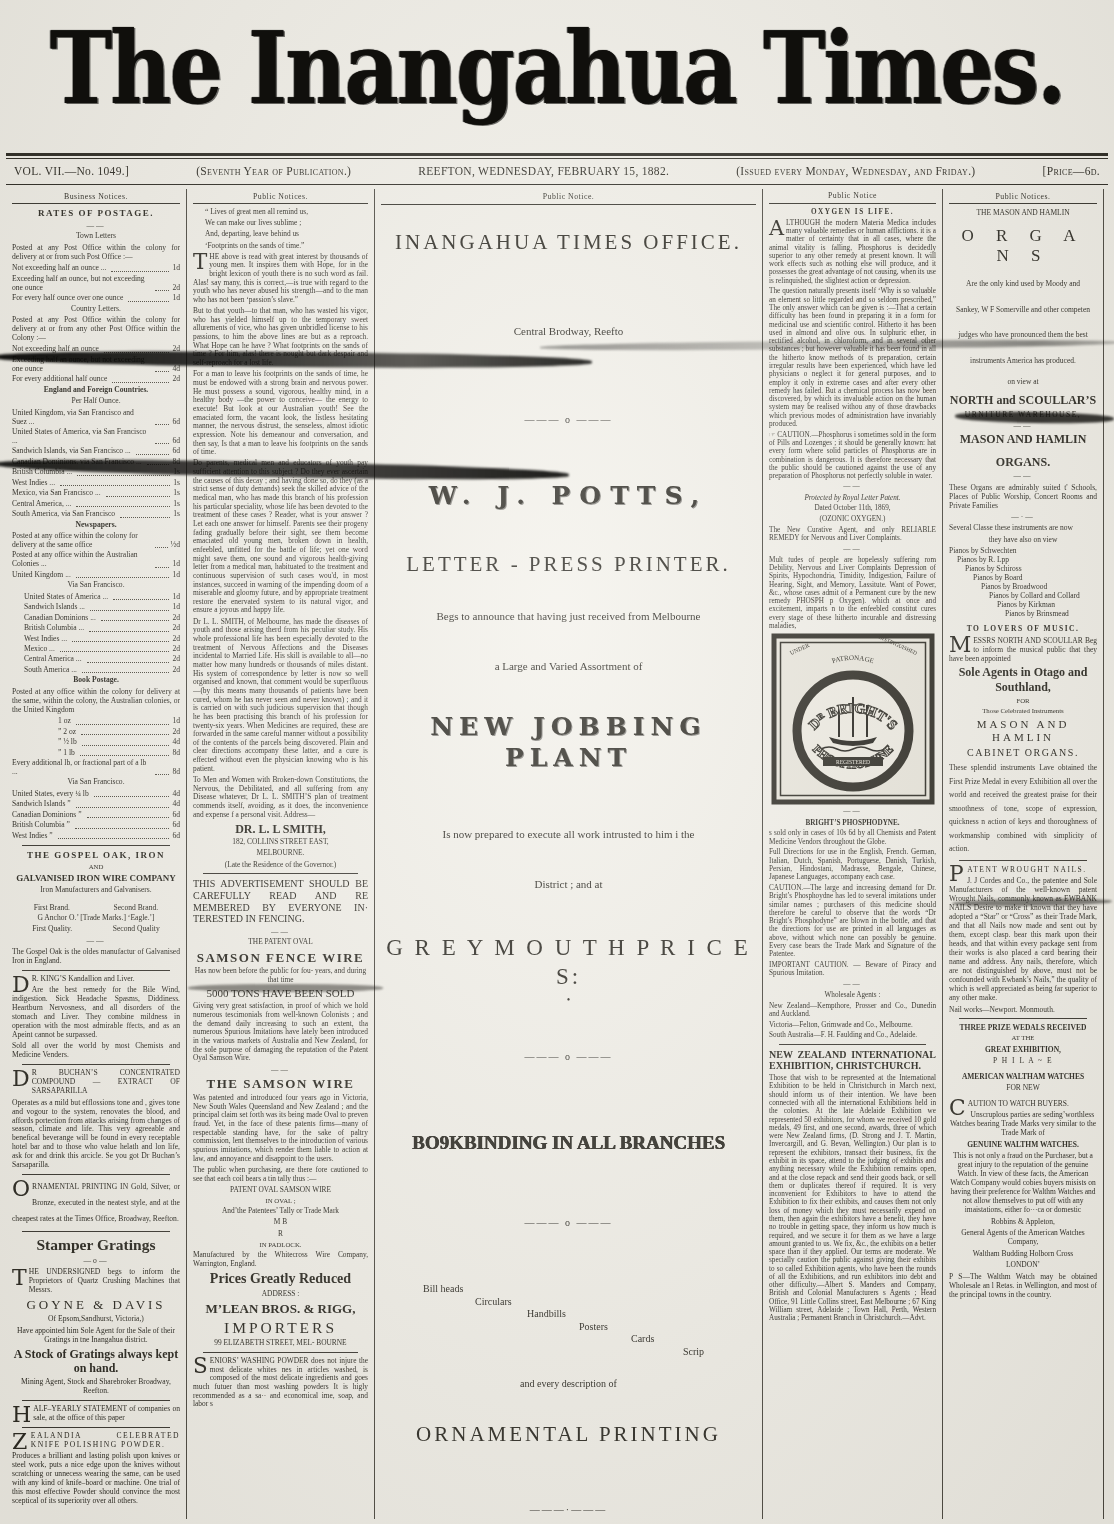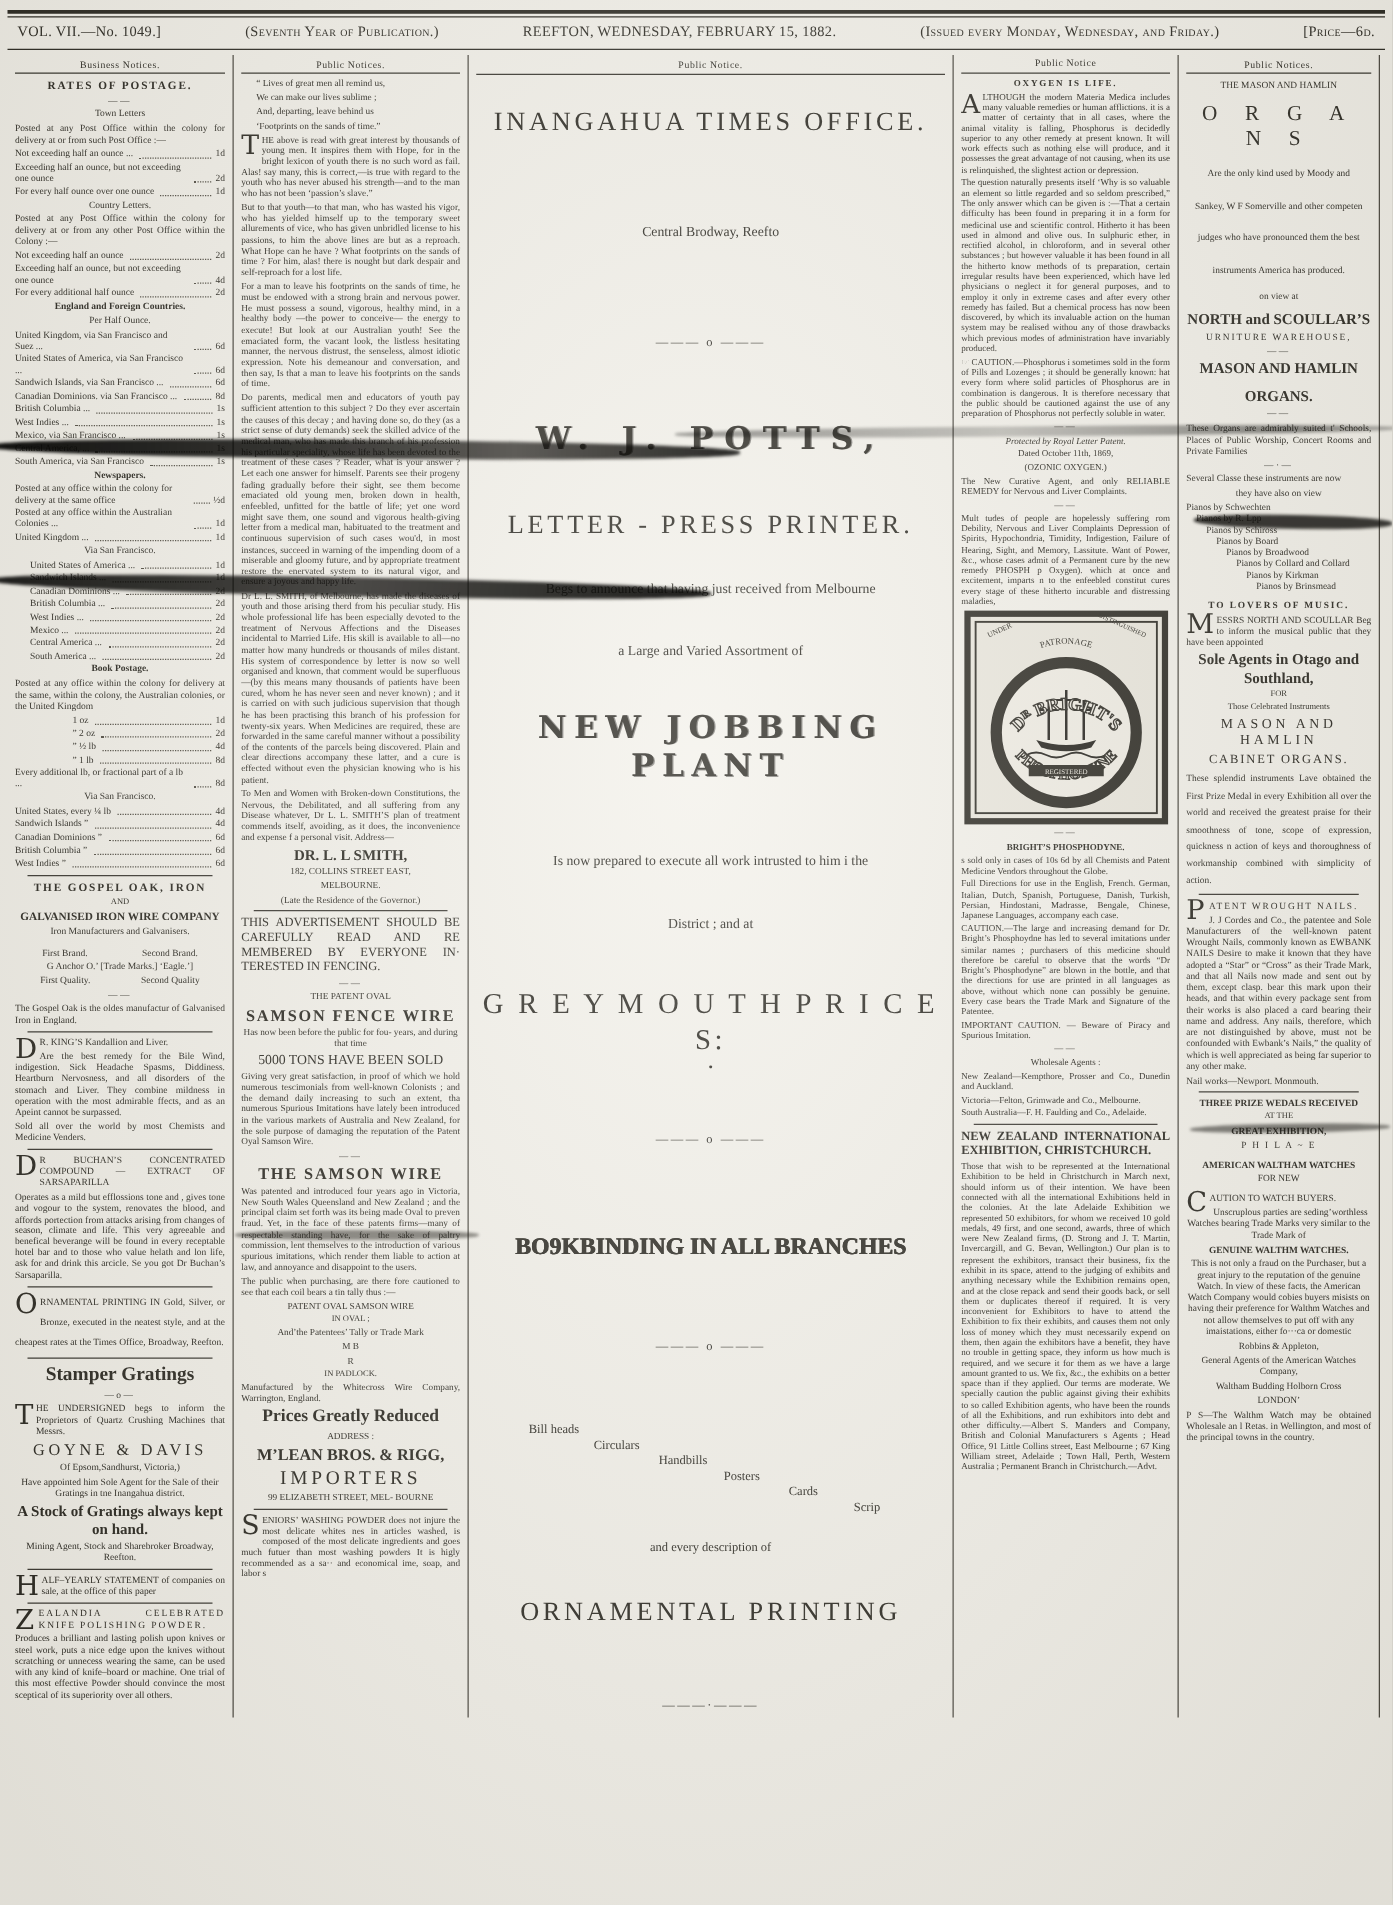--- a/index.html
+++ b/index.html
@@ -68,20 +68,23 @@
         background:linear-gradient(90deg,rgba(8,8,6,.9),rgba(12,11,9,.72) 50%,rgba(8,8,6,.9));}
   .smC{left:188px;top:984px;width:195px;height:8px;opacity:.45;background:#1b1914;}
   .smD{left:952px;top:899px;width:160px;height:7px;opacity:.5;background:#14130f;transform:rotate(-.8deg);}
   .smE{left:955px;top:412px;width:159px;height:11px;opacity:.8;background:#0d0c09;transform:rotate(1deg);}
   .seal{display:block;margin:3px auto;}
 </style>
 </head>
 <body>
 
 <div class="page">
+  <div class="masthead">
+    <h1 class="mast-title">The Inangahua Times.</h1>
+  </div>
   <div class="mastrule"></div>
   <div class="dateline">
     <span class="dl">VOL. VII.—No. 1049.]</span>
     <span class="dl vsc">(Seventh Year of Publication.)</span>
     <span class="dl">REEFTON,  WEDNESDAY,  FEBRUARY  15,  1882.</span>
     <span class="dl vsc">(Issued every Monday, Wednesday, and Friday.)</span>
     <span class="dl vsc">[Price—6d.</span>
   </div>
   <div class="datelinerule"></div>
 

